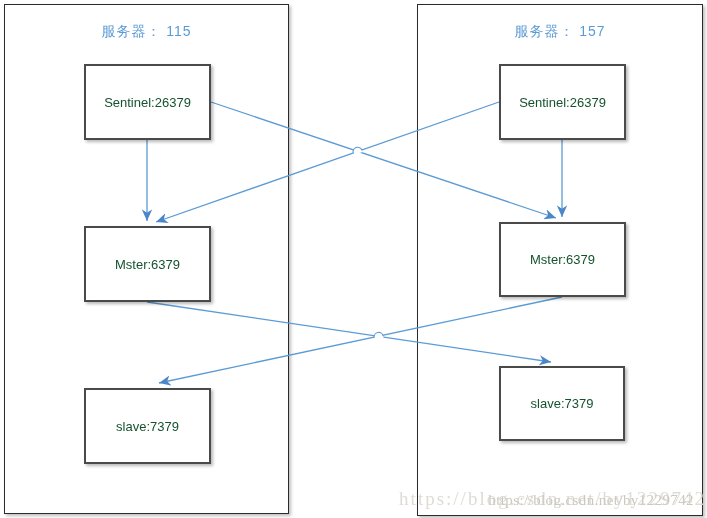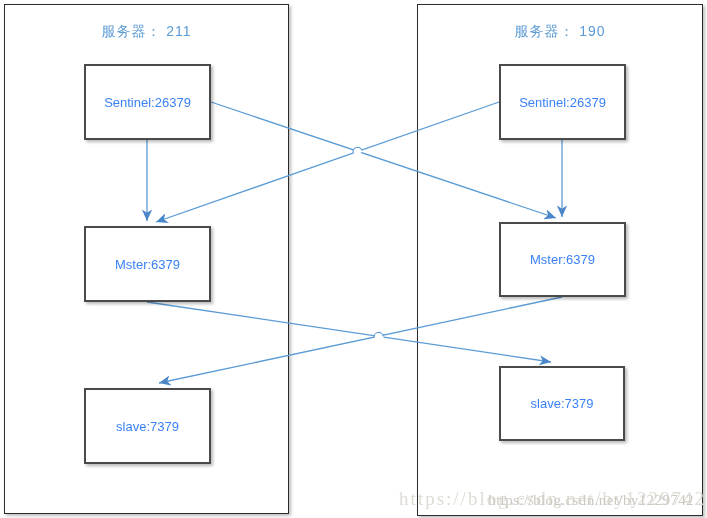--- a/index.html
+++ b/index.html
@@ -14,21 +14,21 @@
   .frame-115{left:4px;top:4px;width:283px;height:508px;}
   .frame-116{left:417px;top:4px;width:284px;height:510px;}
   .server-title{
     position:absolute;top:18px;left:0;width:100%;text-align:center;
     color:#5B9BD5;font-size:14px;letter-spacing:1px;
   }
   .node{
     position:absolute;background:#ffffff;border:2px solid #4a4a4a;
     box-shadow:2px 2px 3px rgba(0,0,0,0.28);
     display:flex;align-items:center;justify-content:center;
-    color:#3b82f6;font-size:13px;z-index:6;box-sizing:border-box;
+    color:#14532d;font-size:13px;z-index:6;box-sizing:border-box;
   }
   .n-sent-115{left:84px;top:64px;width:127px;height:76px;}
   .n-mast-115{left:84px;top:226px;width:127px;height:76px;}
   .n-slav-115{left:84px;top:388px;width:127px;height:76px;}
   .n-sent-116{left:499px;top:64px;width:127px;height:76px;}
   .n-mast-116{left:499px;top:222px;width:127px;height:75px;}
   .n-slav-116{left:499px;top:366px;width:126px;height:75px;}
   .connectors{position:absolute;left:0;top:0;width:707px;height:518px;z-index:5;pointer-events:none;}
   .watermark{
     position:absolute;right:1px;bottom:6px;height:26px;width:330px;z-index:7;
@@ -72,25 +72,25 @@
       <path d="M -4.6 0 A 4.6 4.6 0 0 1 4.6 0" fill="none" stroke="#5B9BD5" stroke-width="1.2"></path>
     </g>
 
     <g transform="translate(378.7,337) rotate(-12)">
       <path d="M -4.6 0 A 4.6 4.6 0 0 1 4.6 0 L 4.6 1.8 L -4.6 1.8 Z" fill="#ffffff" stroke="none"></path>
       <path d="M -4.6 0 A 4.6 4.6 0 0 1 4.6 0" fill="none" stroke="#5B9BD5" stroke-width="1.2"></path>
     </g>
   </svg>
 
   <div class="server-frame frame-115">
-    <div class="server-title">服务器： 211</div>
+    <div class="server-title">服务器： 115</div>
   </div>
 
   <div class="server-frame frame-116">
-    <div class="server-title">服务器： 190</div>
+    <div class="server-title">服务器： 157</div>
   </div>
 
   <div class="node n-sent-115">
     <span>Sentinel:26379</span>
   </div>
   <div class="node n-mast-115">
     <span>Mster:6379</span>
   </div>
   <div class="node n-slav-115">
     <span>slave:7379</span>

